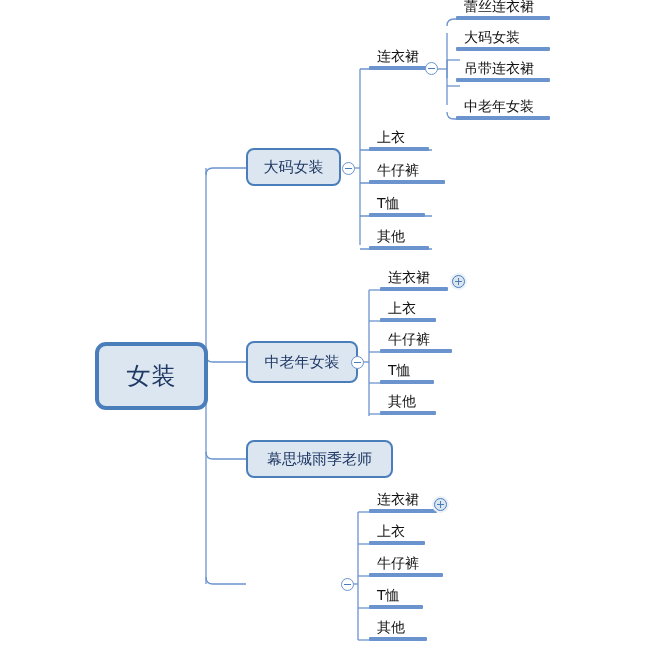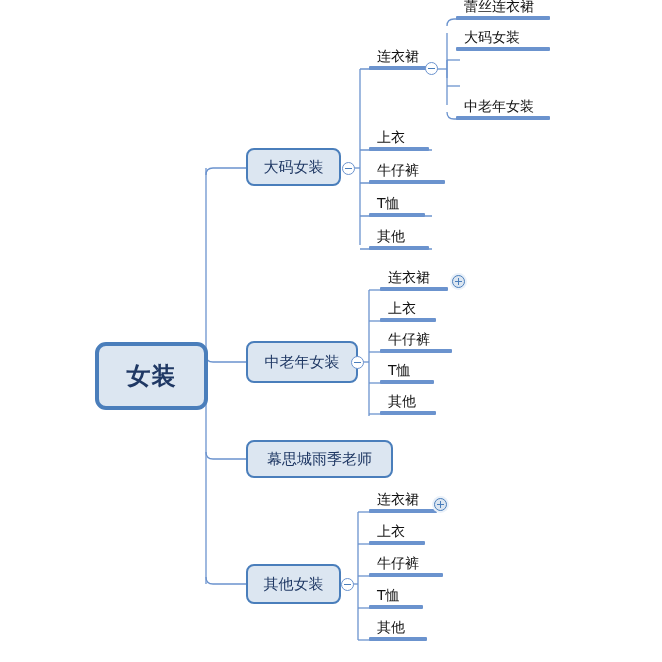--- a/index.html
+++ b/index.html
@@ -29,21 +29,21 @@
   .root-node {
     position: absolute;
     box-sizing: border-box;
     background: #dce6f1;
     border: 4px solid #4a7ebb;
     border-radius: 11px;
     display: flex;
     align-items: center;
     justify-content: center;
     color: #1f3864;
-    font-weight: bold;
+    font-weight: normal;
     font-size: 24px;
     letter-spacing: 1px;
     z-index: 5;
   }
 
   
   .box-node {
     position: absolute;
     box-sizing: border-box;
     background: #dce6f1;
@@ -205,20 +205,24 @@
   <div class="bar-node" style="left:456px; top:-10px; width:94px; height:30px;">
     <span class="bar-label">蕾丝连衣裙</span>
     <span class="bar-rule" style="width:94px;"></span>
   </div>
 
   <div class="bar-node" style="left:456px; top:21px; width:94px; height:30px;">
     <span class="bar-label">大码女装</span>
     <span class="bar-rule" style="width:94px;"></span>
   </div>
 
+  <div class="bar-node" style="left:456px; top:52px; width:94px; height:30px;">
+    <span class="bar-label">吊带连衣裙</span>
+    <span class="bar-rule" style="width:94px;"></span>
+  </div>
 
   <div class="bar-node" style="left:456px; top:90px; width:94px; height:30px;">
     <span class="bar-label">中老年女装</span>
     <span class="bar-rule" style="width:94px;"></span>
   </div>
 
   <div class="box-node" style="left:246px; top:341px; width:112px; height:42px;text-align:center;">
     <span>中老年女装</span>
   </div>
   <div class="toggle" style="left:351px; top:356px;"></div>
@@ -246,23 +250,20 @@
 
   <div class="bar-node" style="left:380px; top:385px; width:56px; height:30px;">
     <span class="bar-label">其他</span>
     <span class="bar-rule" style="width:56px;"></span>
   </div>
 
   <div class="box-node" style="left:246px; top:440px; width:147px; height:38px;justify-content:center;">
     <span>幕思城雨季老师</span>
   </div>
 
-  <div class="box-node" style="left:246px; top:564px; width:95px; height:40px;">
-    <span>其他女装</span>
-  </div>
   <div class="toggle" style="left:341px; top:578px;"></div>
 
   <div class="bar-node" style="left:369px; top:483px; width:68px; height:30px;">
     <span class="bar-label">连衣裙</span>
     <span class="bar-rule" style="width:68px;"></span>
   </div>
   <div class="toggle plus" style="left:434px; top:498px;"></div>
 
   <div class="bar-node" style="left:369px; top:515px; width:56px; height:30px;">
     <span class="bar-label">上衣</span>

